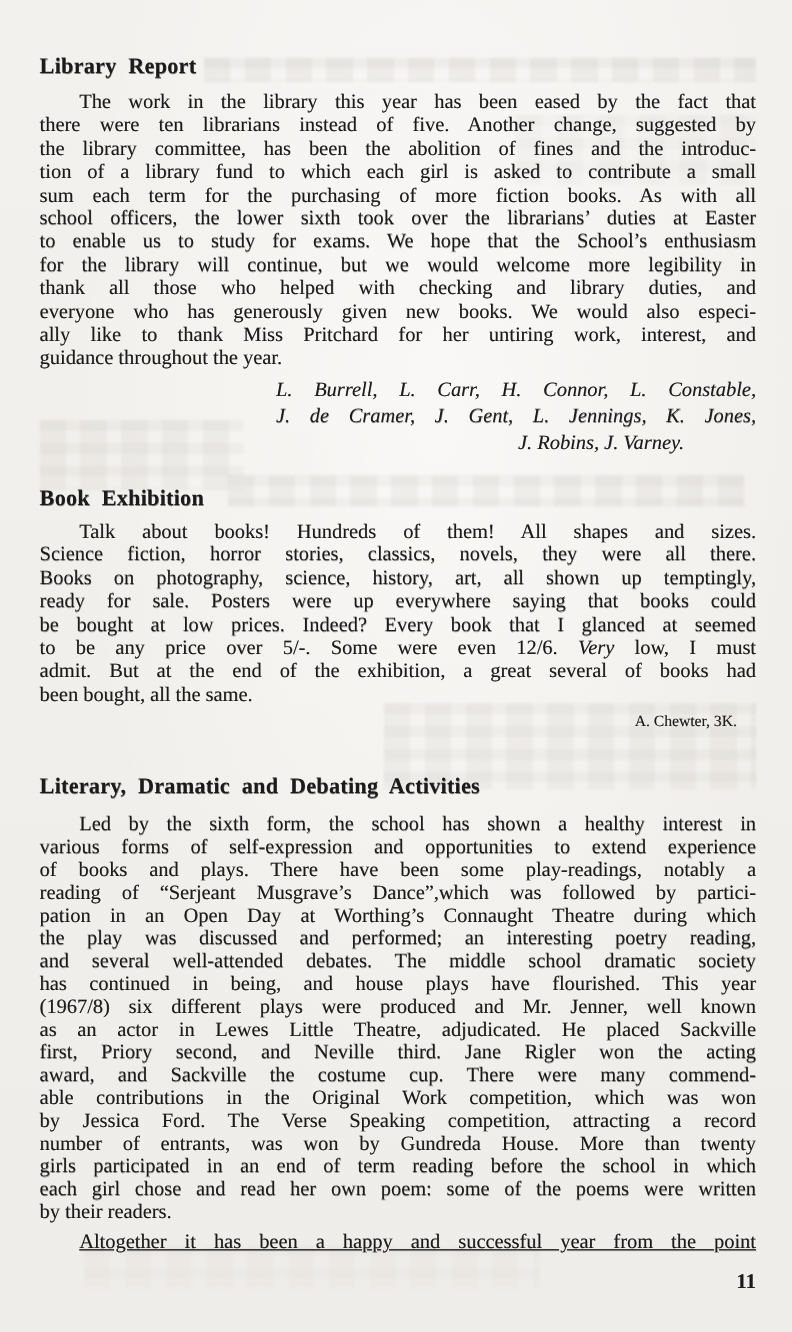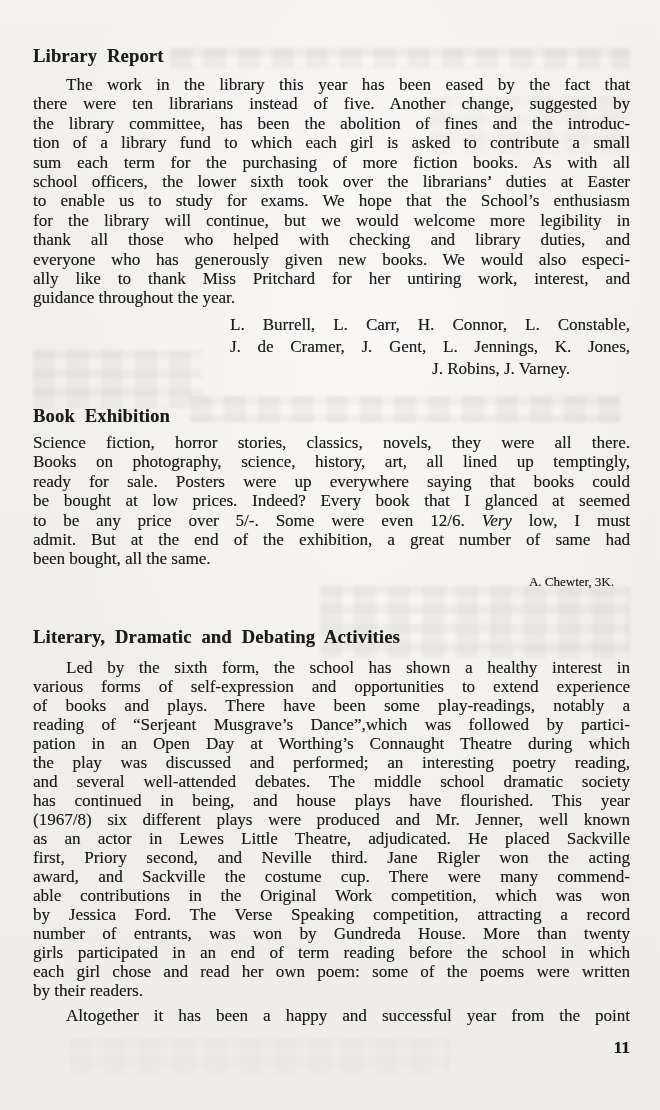--- a/index.html
+++ b/index.html
@@ -51,31 +51,32 @@
   .names {
     width: 400px;
     margin: 6px 0 0 auto;
     font-size: 17px;
   }
   .names .nline {
     line-height: 22px;
     text-align: justify;
     text-align-last: justify;
     text-shadow: 0.25px 0.25px 0.35px rgba(20,20,20,0.45);
+    font-style: italic;
   }
   .names .nline.last { text-align-last: right; padding-right: 60px; }
   .sig {
     margin-top: 3px;
     font-size: 13px;
     line-height: 20px;
     text-align: right;
     padding-right: 16px;
     text-shadow: 0.25px 0.25px 0.35px rgba(20,20,20,0.45);
   }
-  .closing-para { margin-top: 6px; }
+  .closing-para { margin-top: 6px; text-decoration: underline; }
   .pagenum {
     margin-top: 12px;
     font-size: 17.5px;
     font-weight: bold;
     text-align: right;
     padding-right: 0;
     text-shadow: 0.3px 0.3px 0.4px rgba(20,20,20,0.5);
   }
   em.v { font-style: italic; }
   
@@ -127,26 +128,27 @@
 
   <div class="names">
     <div class="nline">L. Burrell, L. Carr, H. Connor, L. Constable,</div>
     <div class="nline">J. de Cramer, J. Gent, L. Jennings, K. Jones,</div>
     <div class="nline last">J. Robins, J. Varney.</div>
   </div>
 
   <div class="heading h-book">Book Exhibition</div>
 
   <div class="para">
+    <div class="line indent">Talk about books! Hundreds of them! All shapes and sizes.</div>
     <div class="line">Science fiction, horror stories, classics, novels, they were all there.</div>
-    <div class="line">Books on photography, science, history, art, all lined up temptingly,</div>
+    <div class="line">Books on photography, science, history, art, all shown up temptingly,</div>
     <div class="line">ready for sale. Posters were up everywhere saying that books could</div>
     <div class="line">be bought at low prices. Indeed? Every book that I glanced at seemed</div>
     <div class="line"><span>to be any price over 5/-. Some were even 12/6. </span><em class="v">Very</em><span> low, I must</span></div>
-    <div class="line">admit. But at the end of the exhibition, a great number of same had</div>
+    <div class="line">admit. But at the end of the exhibition, a great several of books had</div>
     <div class="line last">been bought, all the same.</div>
   </div>
 
   <div class="sig">A. Chewter, 3K.</div>
 
   <div class="heading h-lit">Literary, Dramatic and Debating Activities</div>
 
   <div class="para para3">
     <div class="line indent">Led by the sixth form, the school has shown a healthy interest in</div>
     <div class="line">various forms of self-expression and opportunities to extend experience</div>

